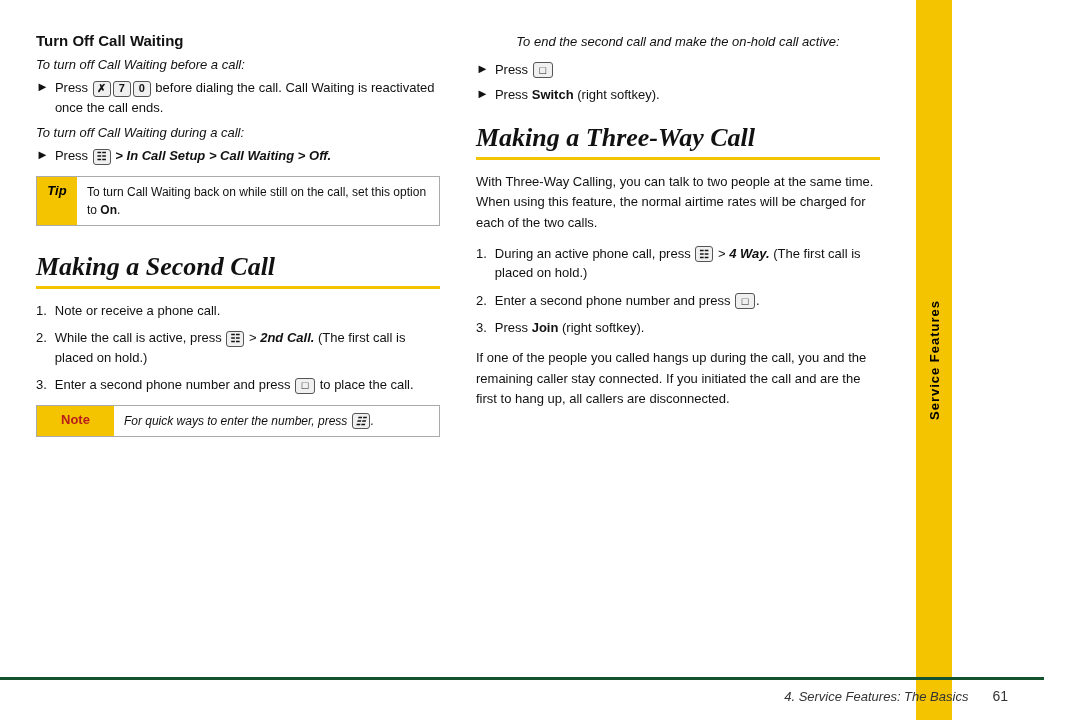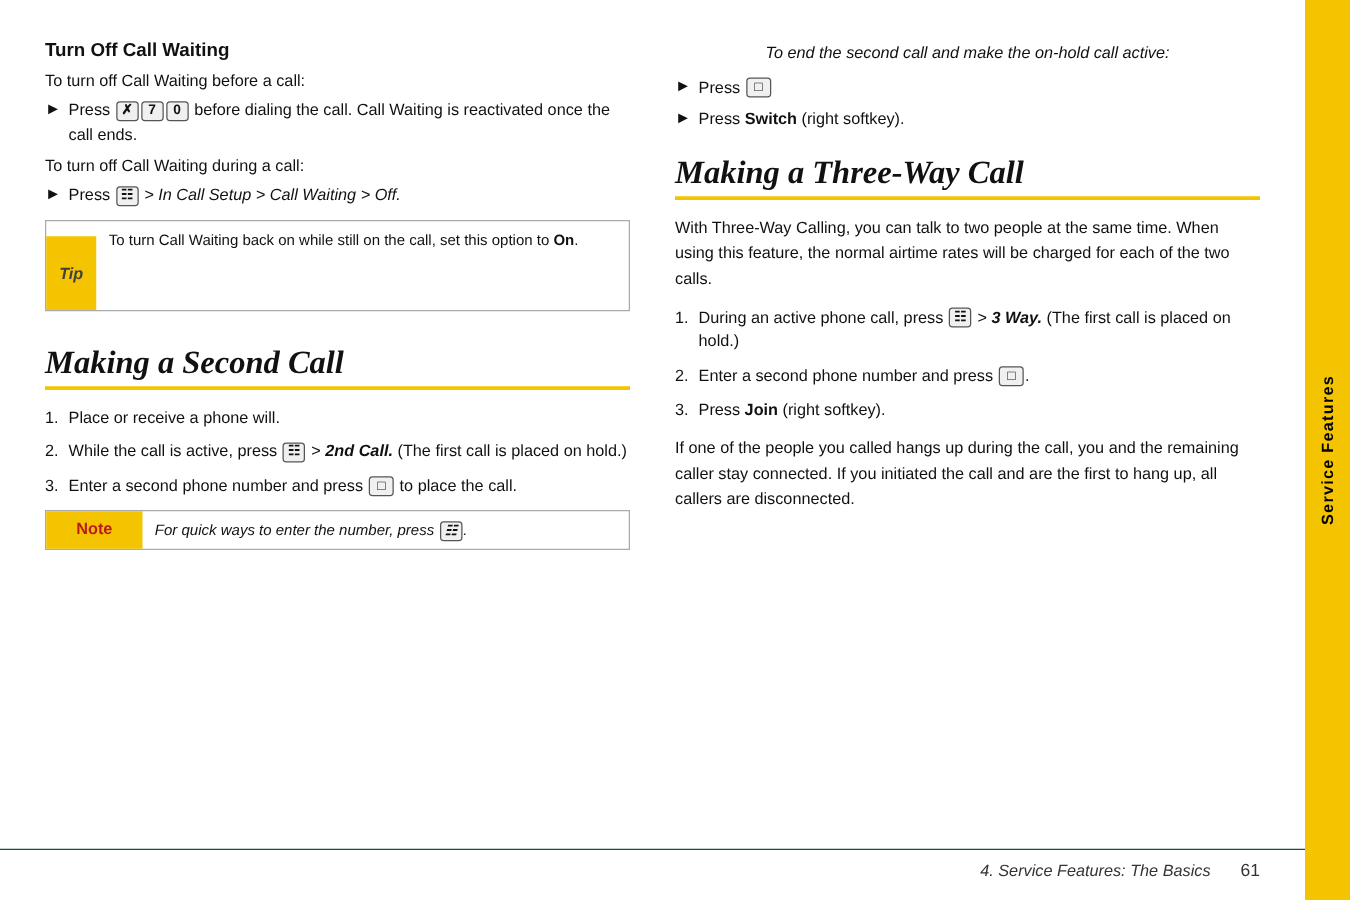--- a/index.html
+++ b/index.html
@@ -9,21 +9,21 @@
       background: #fff;
       font-family: Arial, sans-serif;
       font-size: 14px;
       color: #111;
       overflow: hidden;
       position: relative;
     }
 
     .page-wrapper {
       display: flex;
-      width: 1080px;
+      width: 952px;
       height: 720px;
     }
 
     .main-content {
       flex: 1;
       padding: 32px 36px 24px 36px;
       display: flex;
       gap: 36px;
       overflow: hidden;
     }
@@ -67,20 +67,21 @@
     }
 
     
     .section-title {
       font-size: 15px;
       font-weight: bold;
       margin-bottom: 6px;
     }
 
     .italic-heading {
+      font-style: italic;
       font-size: 13px;
       margin-bottom: 6px;
       margin-top: 8px;
     }
 
     .bullet-item {
       display: flex;
       align-items: flex-start;
       margin-bottom: 6px;
       gap: 6px;
@@ -133,30 +134,29 @@
     
     .tip-box {
       display: flex;
       border: 1px solid #aaa;
       margin: 10px 0;
       font-size: 12px;
     }
 
     .tip-label {
       background: #f5c400;
-      color: #404040;
-      font-weight: bold;
-      font-style: italic;
-      padding: 22px 10px;
+      color: #000000;
+      font-weight: bold;
+      font-style: italic;
+      padding: 6px 10px;
       min-width: 40px;
       display: flex;
       align-items: flex-start;
       justify-content: center;
       font-size: 13px;
-      margin-top: 12px;
     }
 
     .tip-content {
       padding: 6px 10px;
       font-size: 12px;
       line-height: 1.5;
     }
 
     
     .note-box {
@@ -246,37 +246,37 @@
       position: absolute;
       bottom: 16px;
       left: 0;
       right: 36px;
       display: flex;
       justify-content: flex-end;
       align-items: center;
       padding: 0 36px;
       font-size: 13px;
       color: #333;
-      border-top: 1px solid #14532d;
+      border-top: 3px solid #14532d;
       padding-top: 8px;
     }
 
     .footer-text {
       font-style: italic;
     }
 
     .footer-page {
       margin-left: 24px;
       font-size: 14px;
     }
 
     
     .menu-path {
       font-style: italic;
-      font-weight: normal;
+      font-weight: bold;
       font-size: 13px;
     }
   </style>
 </head>
 <body>
 
 <div class="page-wrapper">
   <div class="main-content">
 
     <div class="left-col">
@@ -307,21 +307,21 @@
           To turn Call Waiting back on while still on the call, set this option to <span class="bold-text">On</span>.
         </div>
       </div>
 
       <div class="major-section-title">Making a Second Call</div>
       <hr class="section-divider">
 
       <ol class="numbered-list">
         <li class="numbered-item">
           <span class="num">1.</span>
-          <span>Place or receive a phone will.</span>
+          <span>Note or receive a phone call.</span>
         </li>
         <li class="numbered-item">
           <span class="num">2.</span>
           <span>While the call is active, press <span class="key-box">☷</span> &gt; <span class="bold-text"><em>2nd Call.</em></span> (The first call is placed on hold.)</span>
         </li>
         <li class="numbered-item">
           <span class="num">3.</span>
           <span>Enter a second phone number and press <span class="end-key">□</span> to place the call.</span>
         </li>
       </ol>
@@ -355,21 +355,21 @@
       </div>
 
       <div class="major-section-title" style="margin-top:18px;">Making a Three-Way Call</div>
       <hr class="section-divider">
 
       <div class="body-text">With Three-Way Calling, you can talk to two people at the same time. When using this feature, the normal airtime rates will be charged for each of the two calls.</div>
 
       <ol class="numbered-list">
         <li class="numbered-item">
           <span class="num">1.</span>
-          <span>During an active phone call, press <span class="key-box">☷</span> &gt; <span class="bold-text"><em>3 Way.</em></span> (The first call is placed on hold.)</span>
+          <span>During an active phone call, press <span class="key-box">☷</span> &gt; <span class="bold-text"><em>4 Way.</em></span> (The first call is placed on hold.)</span>
         </li>
         <li class="numbered-item">
           <span class="num">2.</span>
           <span>Enter a second phone number and press <span class="end-key">□</span>.</span>
         </li>
         <li class="numbered-item">
           <span class="num">3.</span>
           <span>Press <span class="bold-text">Join</span> (right softkey).</span>
         </li>
       </ol>

